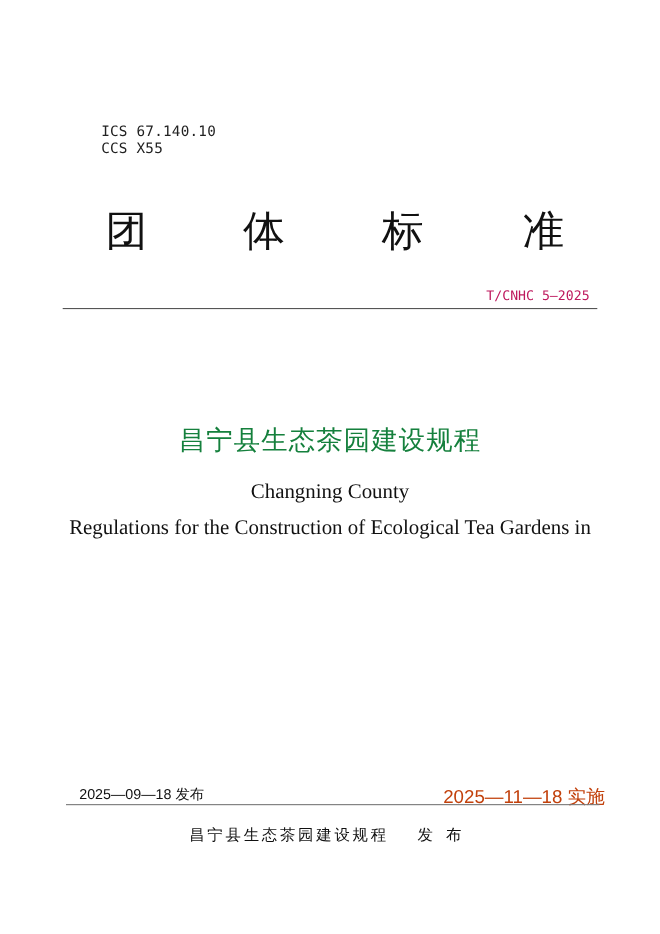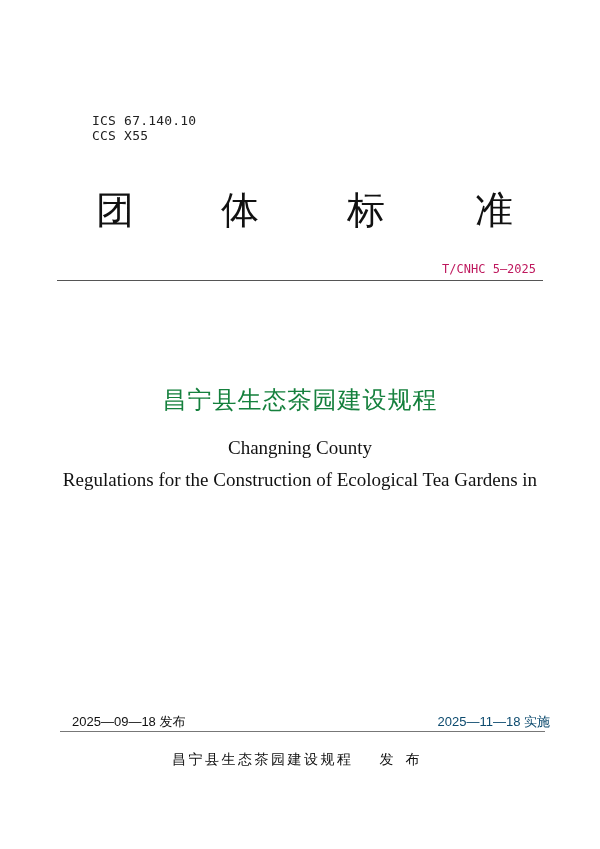--- a/index.html
+++ b/index.html
@@ -90,22 +90,22 @@
       top: 713px;
       font-family: "Liberation Sans", sans-serif;
       font-size: 13px;
       color: #111;
       white-space: nowrap;
     }
     .date-right {
       right: 50px;
       top: 713px;
       font-family: "Liberation Sans", sans-serif;
-      font-size: 13px;
-      color: #0c4a6e;
+      font-size: 17px;
+      color: #c2410c;
       white-space: nowrap;
     }
 
     .publisher {
       left: 172px;
       top: 751px;
       font-family: "DejaVu Sans", sans-serif;
       font-size: 14px;
       letter-spacing: 2.5px;
       color: #111;

